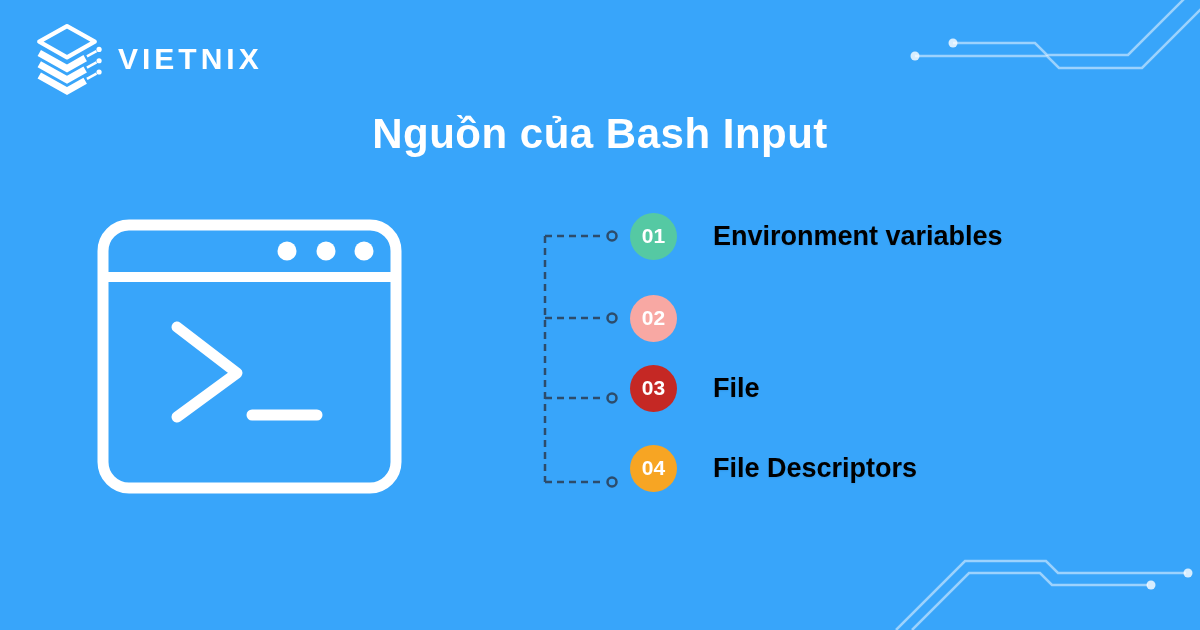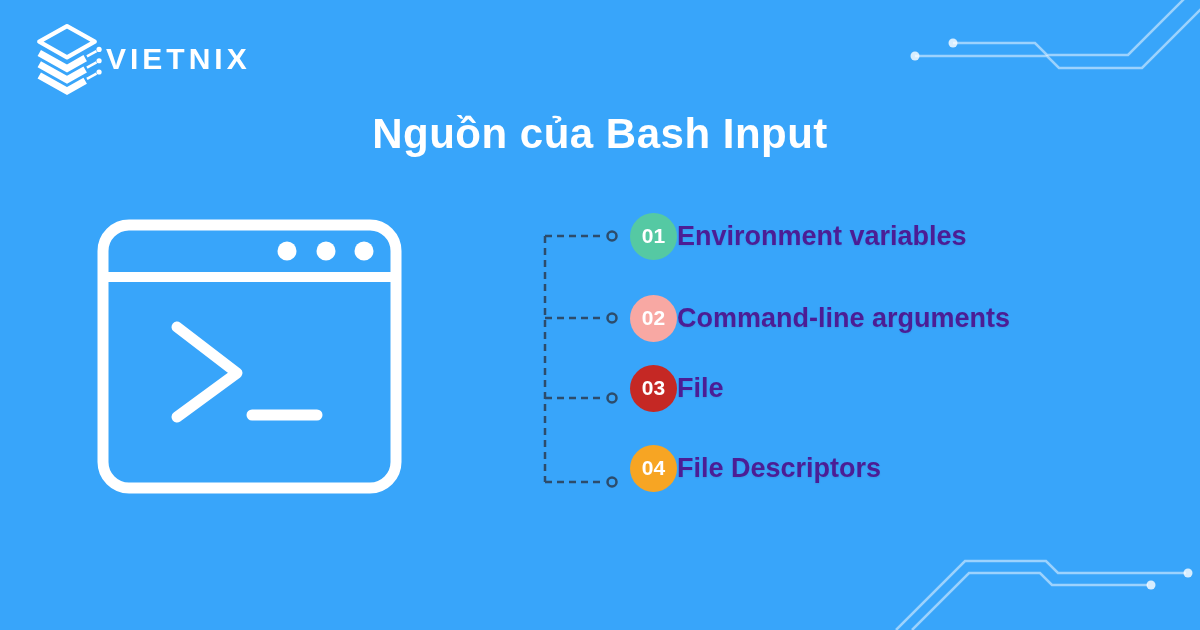--- a/index.html
+++ b/index.html
@@ -9,51 +9,51 @@
   }
   .canvas{
     position:relative;
     width:1200px;height:630px;
     overflow:hidden;
     background:#38a5fa;
   }
   
   .brand{
     position:absolute;left:28px;top:20px;
-    display:flex;align-items:center;
+    display:flex;align-items:center;gap:12px;
   }
   .brand-name{
     color:#ffffff;font-size:30px;font-weight:700;
     letter-spacing:4px;line-height:1;
   }
   
   .page-title{
     position:absolute;left:0;right:0;top:98px;
     margin:12px;text-align:center;
     color:#ffffff;font-size:42px;font-weight:700;
     letter-spacing:.5px;
   }
   
   .terminal-illustration{position:absolute;left:95px;top:215px;}
   
   .connector{position:absolute;left:535px;top:222px;}
   
   .list-row{
     position:absolute;left:630px;
-    display:flex;align-items:center;height:48px;
+    display:flex;align-items:center;gap:36px;height:48px;
   }
   .row-1{top:212px}.row-2{top:294px}.row-3{top:364px}.row-4{top:444px}
   .num-badge{
     width:47px;height:47px;border-radius:50%;
     display:flex;align-items:center;justify-content:center;
     color:#ffffff;font-size:21px;font-weight:700;
     flex:0 0 auto;
   }
   .item-label{
-    color:#4c1d95;font-size:27px;font-weight:700;
+    color:#000000;font-size:27px;font-weight:700;
     white-space:nowrap;text-shadow:0 1px 2px rgba(0,0,0,.08);
   }
   
   .decor-top{position:absolute;left:880px;top:0;}
   .decor-bottom{position:absolute;left:880px;top:545px;}
 </style>
 </head>
 <body>
 
 <div class="canvas" style="background: rgb(56, 165, 250);">
@@ -135,21 +135,20 @@
       <circle cx="77" cy="260" r="4.5"></circle>
     </g>
   </svg>
 
   <div class="list-row row-1">
     <div class="num-badge" style="background: rgb(85, 201, 163);">01</div>
     <div class="item-label">Environment variables</div>
   </div>
   <div class="list-row row-2">
     <div class="num-badge" style="background: rgb(248, 168, 163);">02</div>
-    <div class="item-label">Command-line arguments</div>
   </div>
   <div class="list-row row-3">
     <div class="num-badge" style="background: rgb(197, 40, 36);">03</div>
     <div class="item-label">File</div>
   </div>
   <div class="list-row row-4">
     <div class="num-badge" style="background: rgb(247, 165, 35);">04</div>
     <div class="item-label">File Descriptors</div>
   </div>
 

